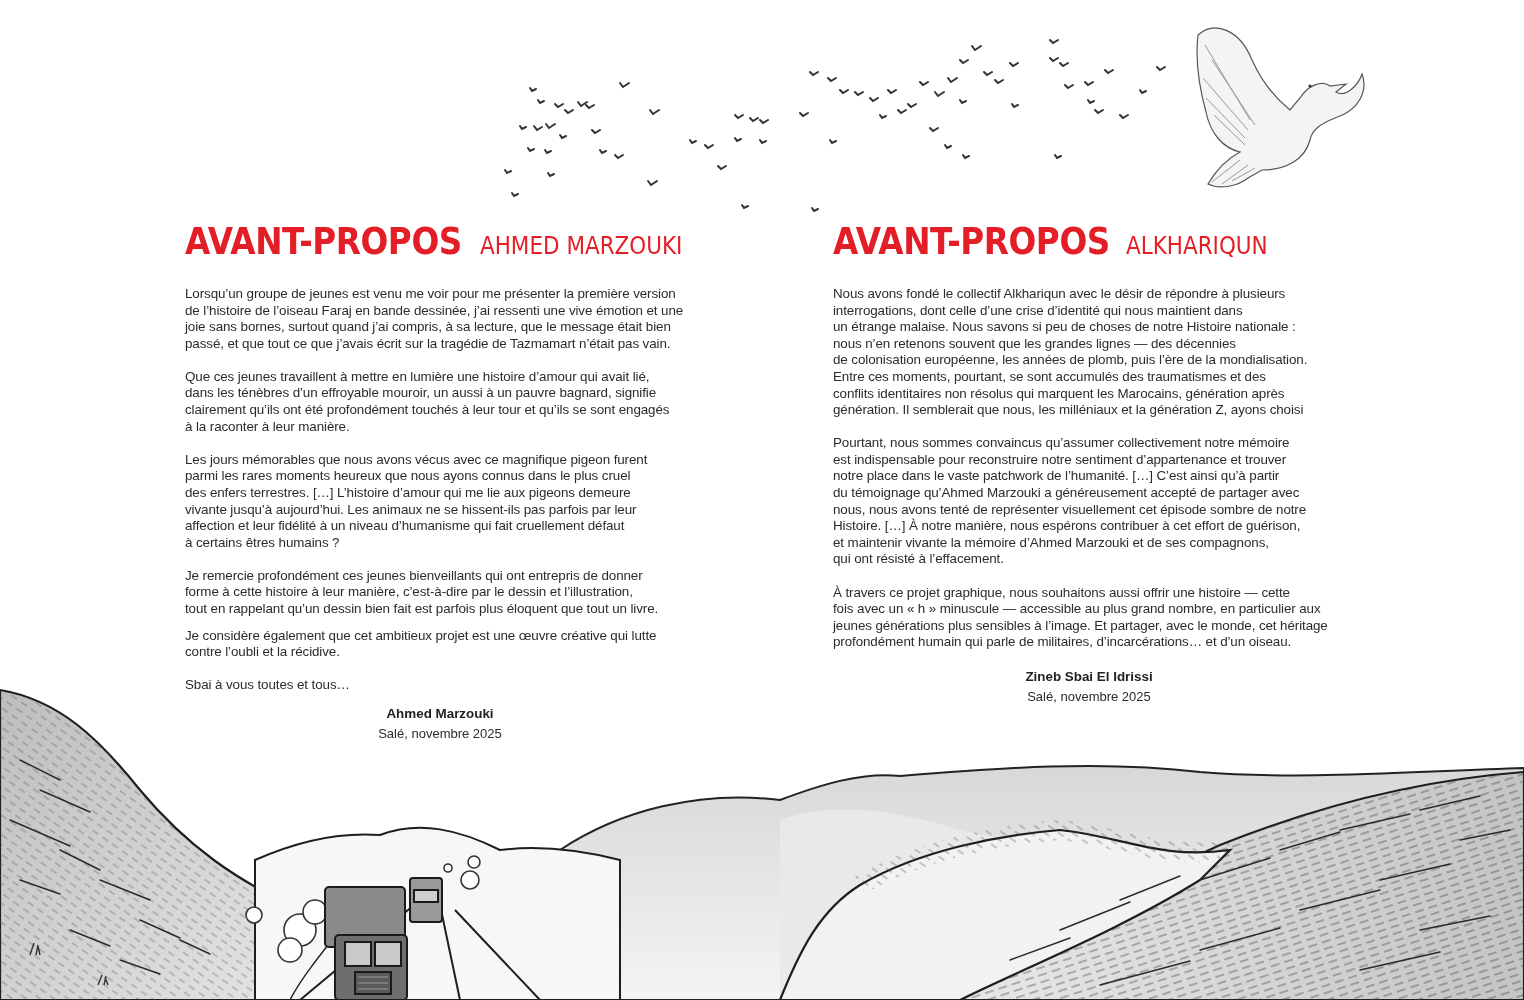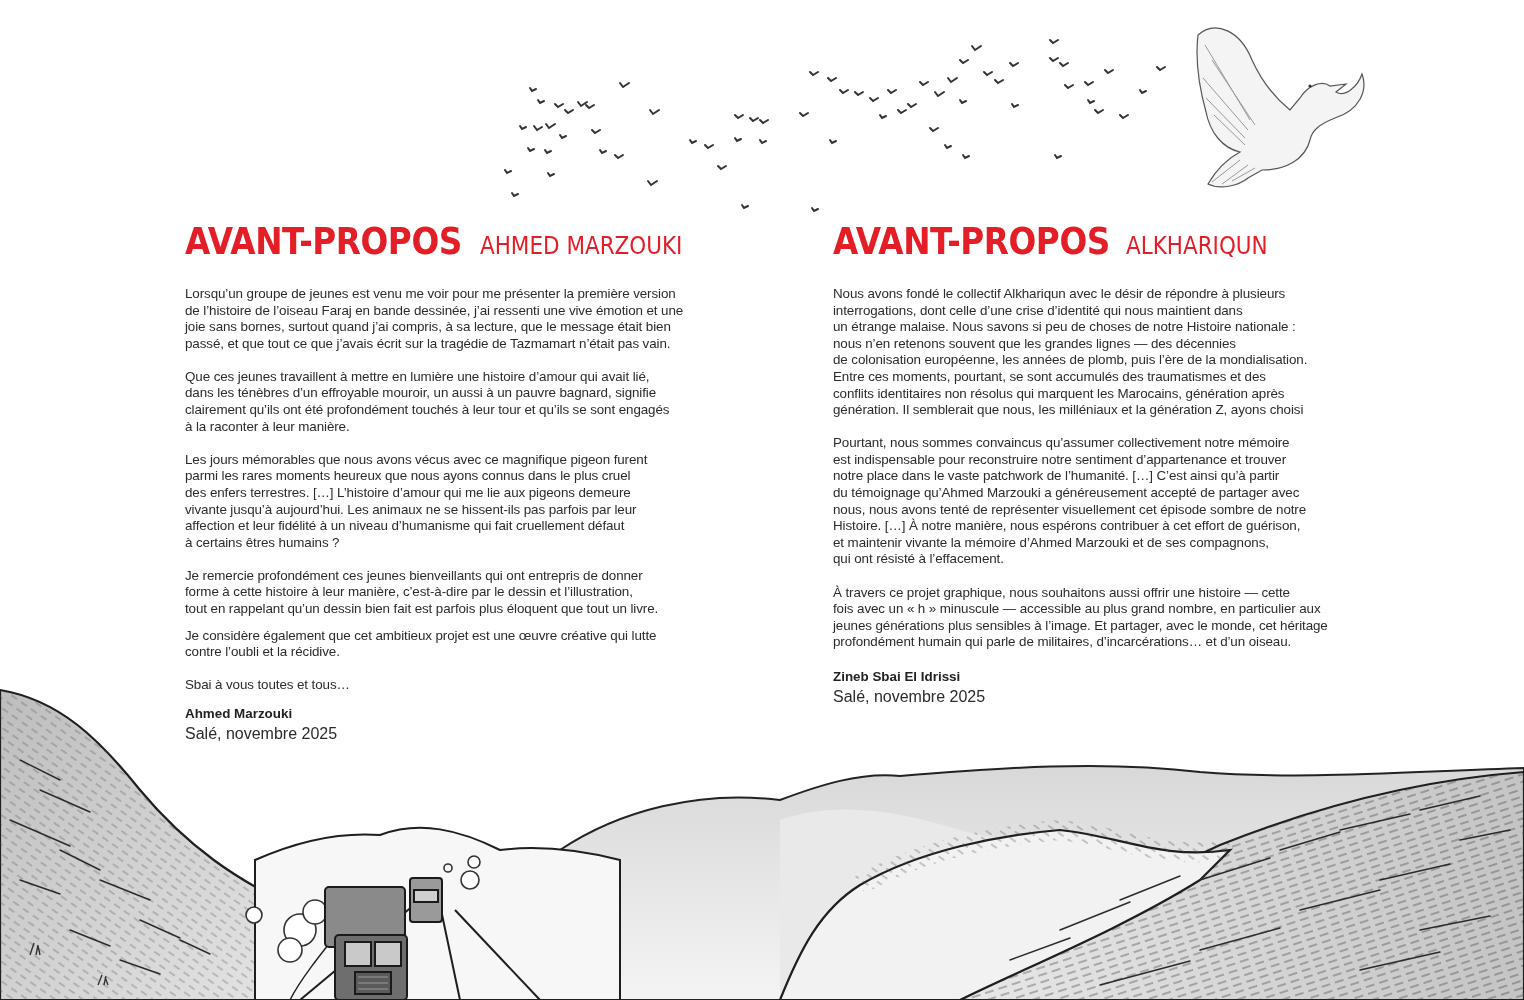--- a/index.html
+++ b/index.html
@@ -26,23 +26,23 @@
       transform: scaleX(0.86); transform-origin: left center; margin-left: -36px;
     }
     .h-sub.right { margin-left: -38px; }
     .body { margin-top: 22px; }
     .para {
       margin: 0 0 16.5px 0; font-size: 13.4px; line-height: 16.6px;
       color: #2b2b2b; letter-spacing: -0.1px;
     }
     .para.tight { margin-bottom: 10px; }
     .para .ln { display: block; white-space: nowrap; }
-    .sign { text-align: left; margin-top: -6px; }
+    .sign { text-align: center; margin-top: -6px; }
     .sign-name { font-weight: bold; font-size: 13.4px; line-height: 20px; color: #222; display: block; }
-    .sign-place { font-size: 16px; line-height: 20px; color: #2b2b2b; display: block; }
+    .sign-place { font-size: 13px; line-height: 20px; color: #2b2b2b; display: block; }
   </style>
 </head>
 <body>
 
 <div class="spread">
 
   <svg class="art" viewBox="0 0 1524 1000" xmlns="http://www.w3.org/2000/svg">
     <defs>
       <linearGradient id="hillL" x1="0" y1="0" x2="1" y2="1">
         <stop offset="0" stop-color="#bdbdbd"></stop>

